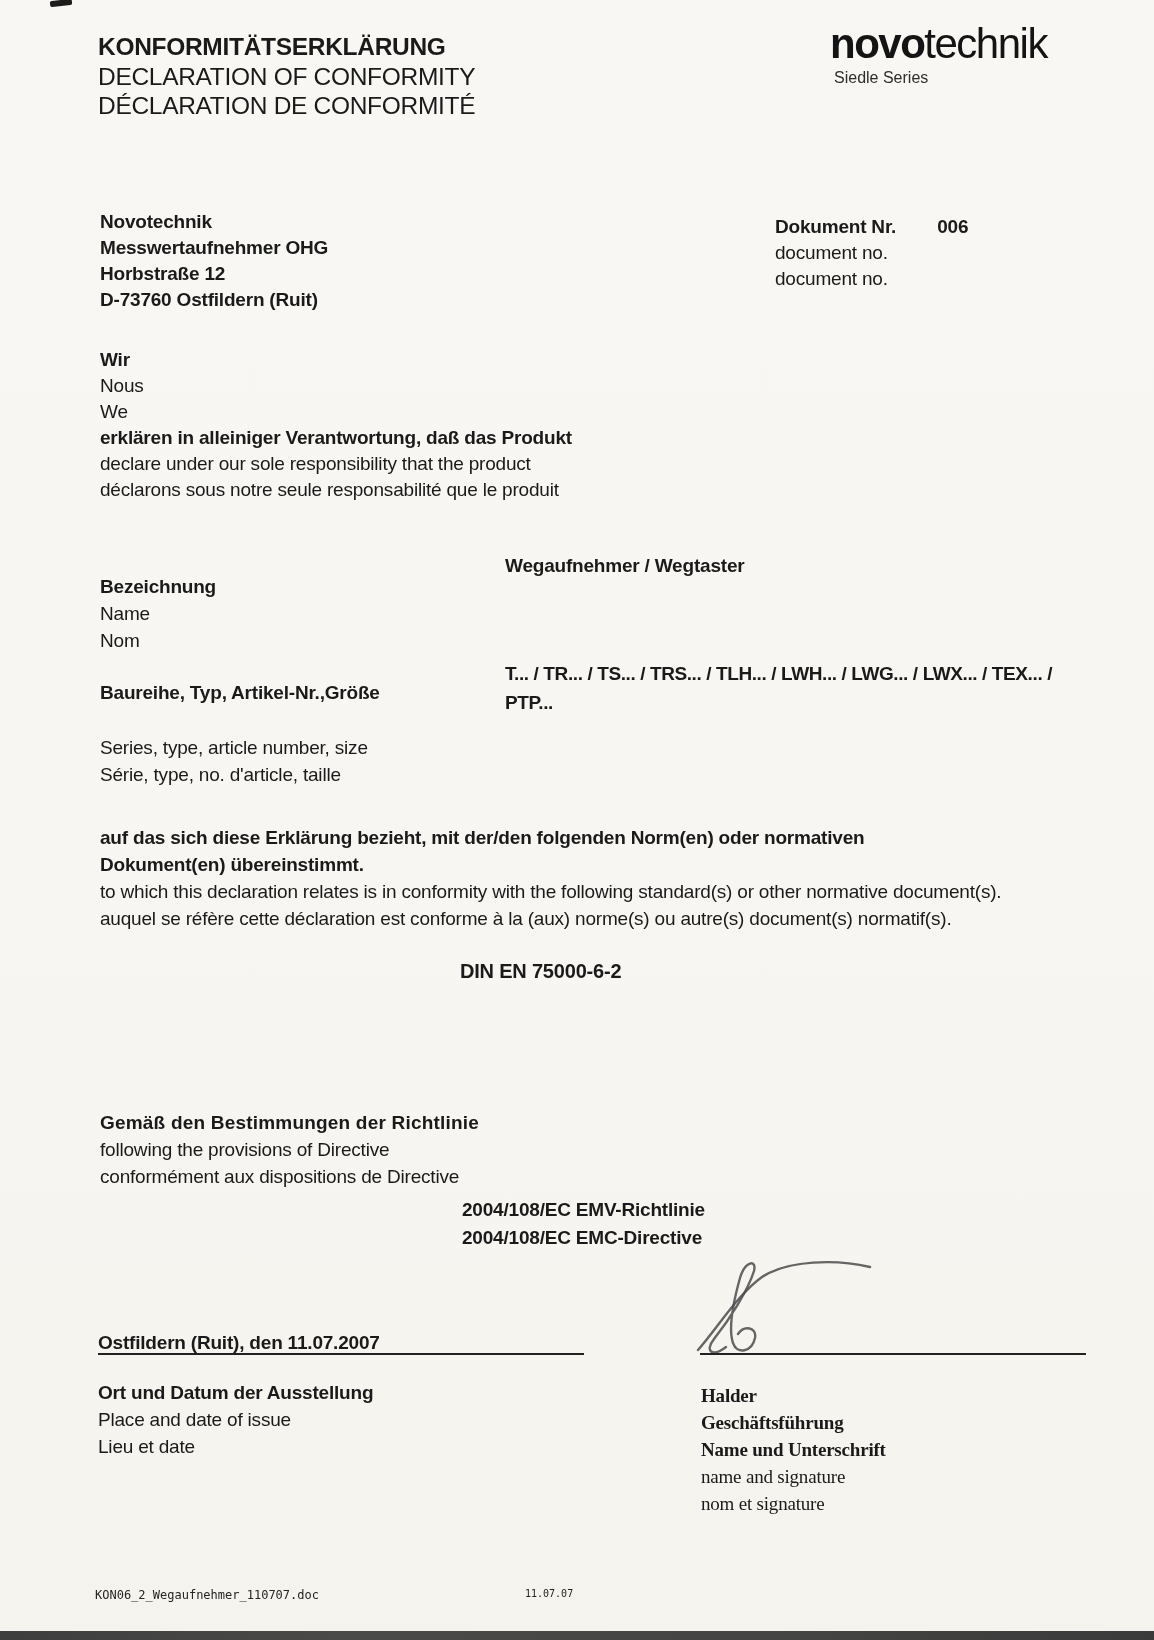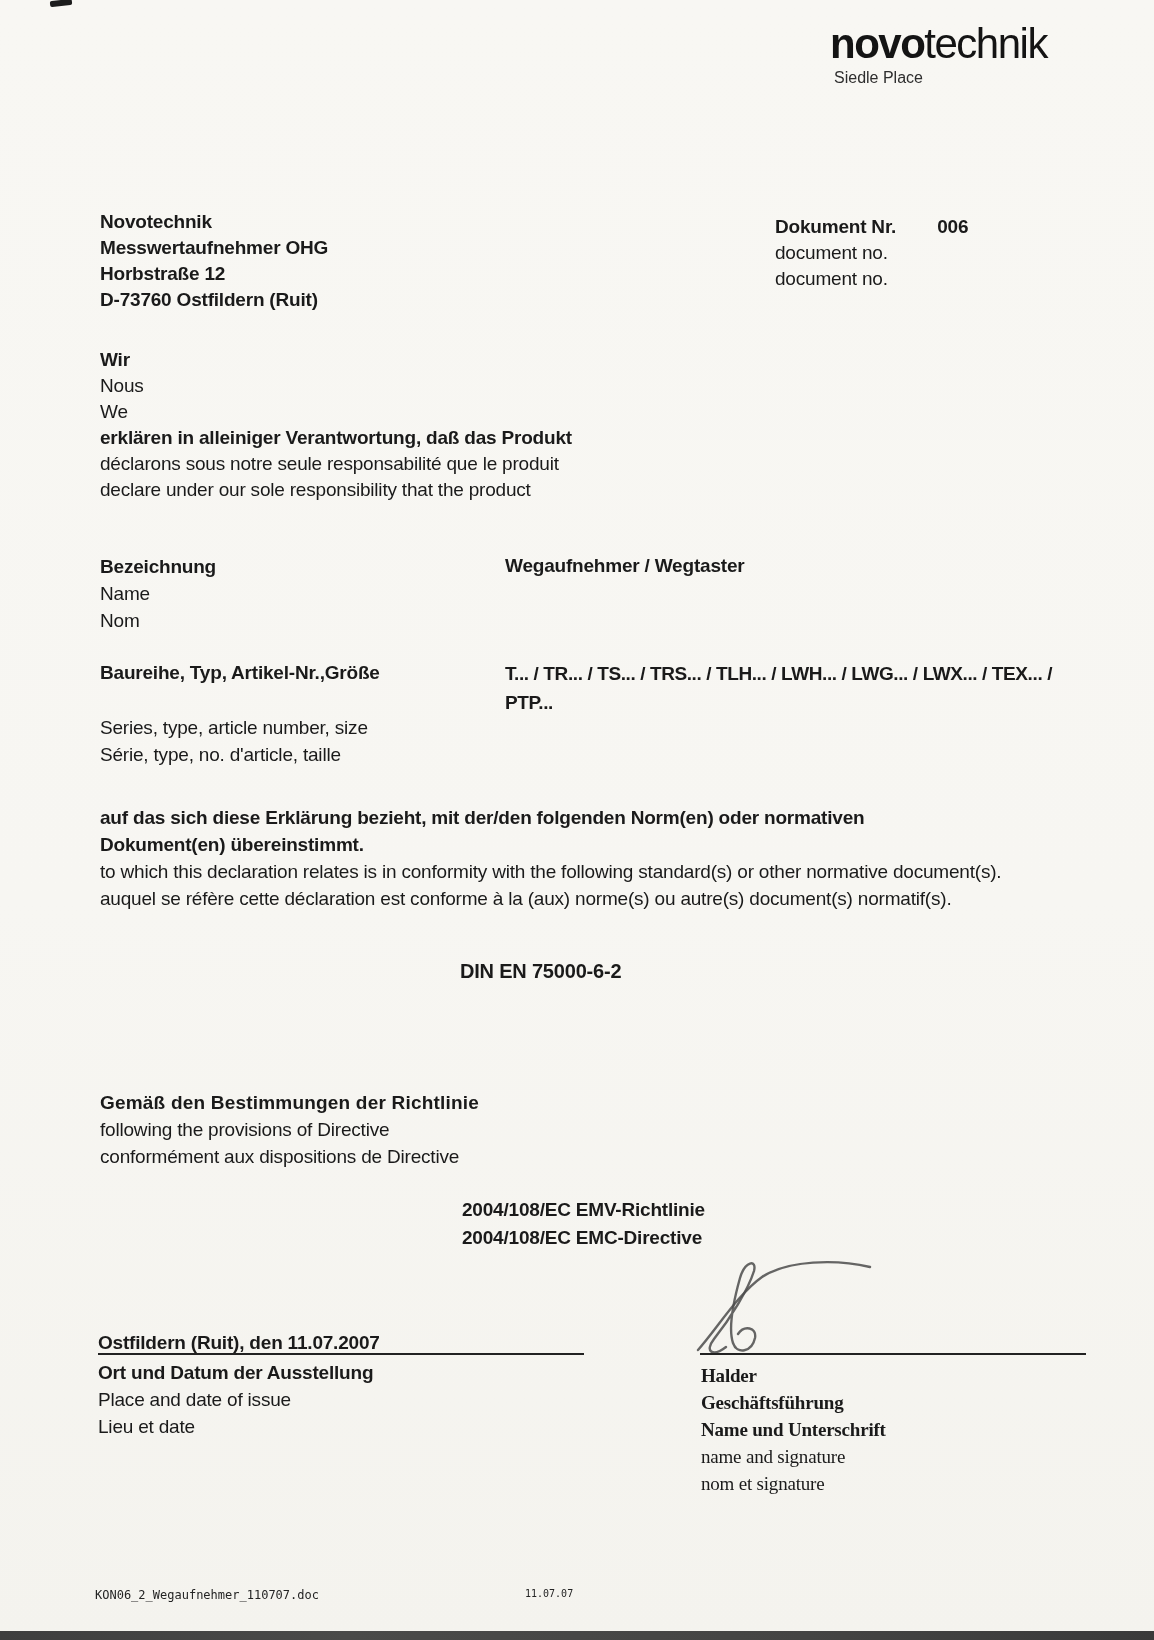--- a/index.html
+++ b/index.html
@@ -6,21 +6,21 @@
   html,body { background:#e9e8e5; }
   .page {
     position:relative; width:1154px; height:1640px; overflow:hidden;
     background:linear-gradient(180deg,#f8f7f3 0%, #f7f6f2 55%, #f4f3ee 100%);
     font-family:"Liberation Sans","DejaVu Sans",sans-serif;
     color:#1a1a1a; letter-spacing:-0.2px;
   }
   .abs { position:absolute; }
   .b { font-weight:700; }
   .body-txt { font-size:19px; line-height:26px; }
-  .lh27 { line-height:27px; }
+  .lh27 { line-height:27px;margin-top:20px; }
 
   
   .title-block { left:98px; top:32px; font-size:24.5px; line-height:29.5px; letter-spacing:-0.3px; }
   .logo { left:830px; top:22px; }
   .logotype { font-size:42px; letter-spacing:-1.5px; color:#141414; line-height:44px; }
   .logotype .ll { font-weight:400; }
   .logosub { font-size:16px; letter-spacing:0; color:#2e2e2e; margin-top:3px; padding-left:4px; }
 
   
   .issuer { left:100px; top:209px; }
@@ -68,24 +68,29 @@
               background:linear-gradient(90deg,#3e3e3e 0%,#4a4a49 30%,#444443 70%,#3a3a3a 100%); }
   .scan-mark { left:50px; top:0; width:22px; height:6px; background:#1c1c1c; transform:rotate(-6deg); border-radius:2px; }
 </style>
 </head>
 <body>
 
 <div class="page">
 
   <div class="abs scan-mark"></div>
 
+  <div class="abs title-block">
+    <div class="b">KONFORMITÄTSERKLÄRUNG</div>
+    <div>DECLARATION OF CONFORMITY</div>
+    <div>DÉCLARATION DE CONFORMITÉ</div>
+  </div>
 
   <div class="abs logo">
     <div class="logotype"><span class="b">novo</span><span class="ll">technik</span></div>
-    <div class="logosub">Siedle Place</div>
+    <div class="logosub">Siedle Series</div>
   </div>
 
   <div class="abs issuer body-txt b">
     <div>Novotechnik</div>
     <div>Messwertaufnehmer OHG</div>
     <div>Horbstraße 12</div>
     <div>D-73760 Ostfildern (Ruit)</div>
   </div>
 
   <div class="abs docno body-txt">
@@ -95,22 +100,22 @@
     </div>
     <div>document no.</div>
     <div>document no.</div>
   </div>
 
   <div class="abs we-block body-txt">
     <div class="b">Wir</div>
     <div>Nous</div>
     <div>We</div>
     <div class="b">erklären in alleiniger Verantwortung, daß das Produkt</div>
+    <div>declare under our sole responsibility that the product</div>
     <div>déclarons sous notre seule responsabilité que le produit</div>
-    <div>declare under our sole responsibility that the product</div>
   </div>
 
   <div class="abs name-labels body-txt lh27">
     <div class="b">Bezeichnung</div>
     <div>Name</div>
     <div>Nom</div>
   </div>
   <div class="abs name-value body-txt b">Wegaufnehmer / Wegtaster</div>
 
   <div class="abs series-value body-txt b">

